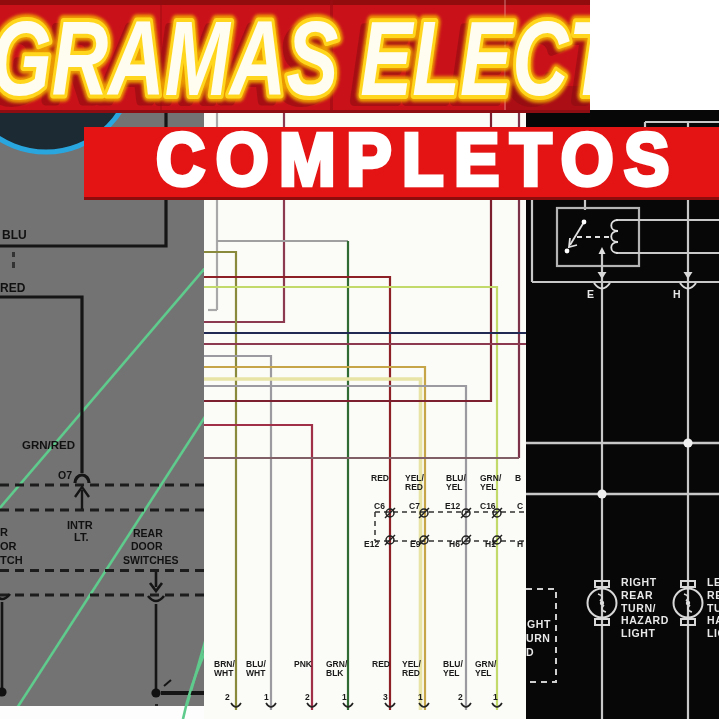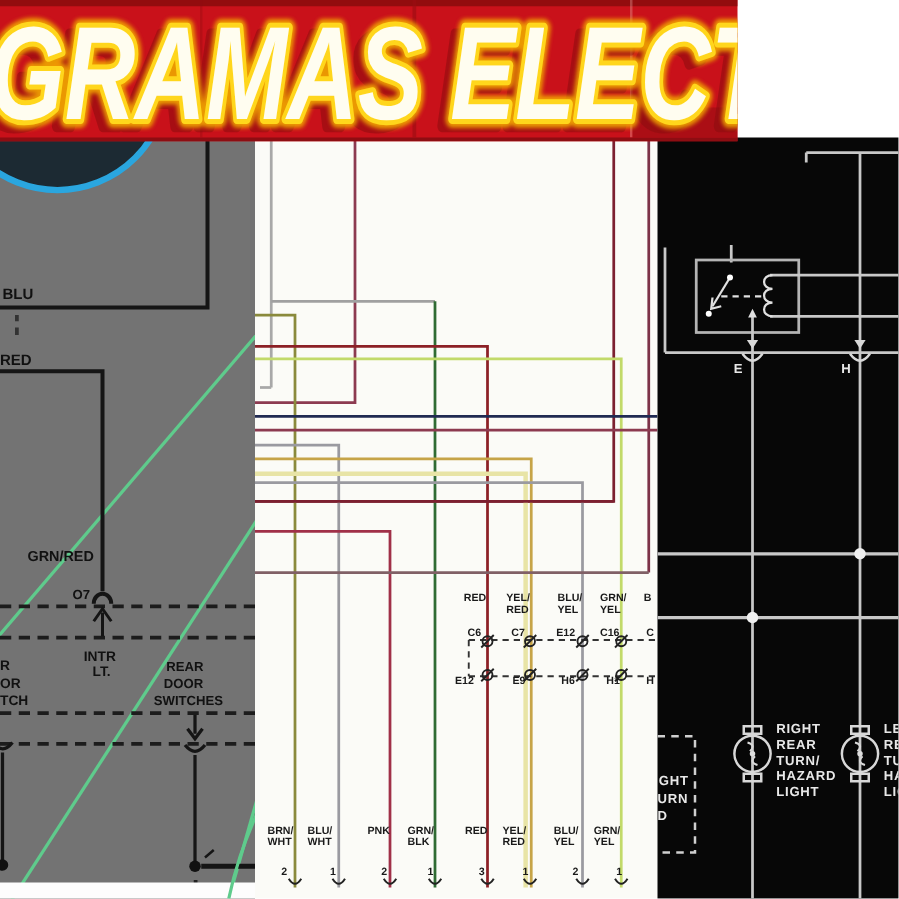--- a/index.html
+++ b/index.html
@@ -309,14 +309,21 @@
         </defs>
     <g font-family="Liberation Sans, sans-serif" font-weight="bold" font-style="italic" font-size="106">
       <text x="-13" y="96" textLength="760" lengthAdjust="spacingAndGlyphs" fill="#8a0d10" stroke="#8a0d10" stroke-width="10" stroke-linejoin="round" transform="translate(-4,5)" opacity="0.55">GRAMAS ELECTRIC</text>
       <text x="-9" y="95" textLength="760" lengthAdjust="spacingAndGlyphs" fill="none" stroke="#f2a800" stroke-width="14" stroke-linejoin="round" opacity="0.9" filter="url(#gblur)">GRAMAS ELECTRIC</text>
       <text x="-9" y="95" textLength="760" lengthAdjust="spacingAndGlyphs" fill="none" stroke="#ffd61c" stroke-width="8" stroke-linejoin="round">GRAMAS ELECTRIC</text>
       <text x="-9" y="95" textLength="760" lengthAdjust="spacingAndGlyphs" fill="#fffdf0">GRAMAS ELECTRIC</text>
     </g>
   </svg>
 </div>
 
+<div class="abs" style="left:84px;top:127px;width:635px;height:70px;background:#e41414;border-bottom:3px solid #8e0c0c;">
+  <svg width="635" height="70" viewBox="0 0 635 70" style="position:absolute;left:0;top:0;" xmlns="http://www.w3.org/2000/svg">
+    <g transform="scale(1 1.08)">
+          <text x="334" y="54" text-anchor="middle" font-family="Liberation Sans, sans-serif" font-weight="bold" font-size="68" letter-spacing="10.5" fill="#ffffff" stroke="#ffffff" stroke-width="4" paint-order="stroke">COMPLETOS</text>
+        </g>
+  </svg>
+</div>
 
 </div>
 
 </body></html>

